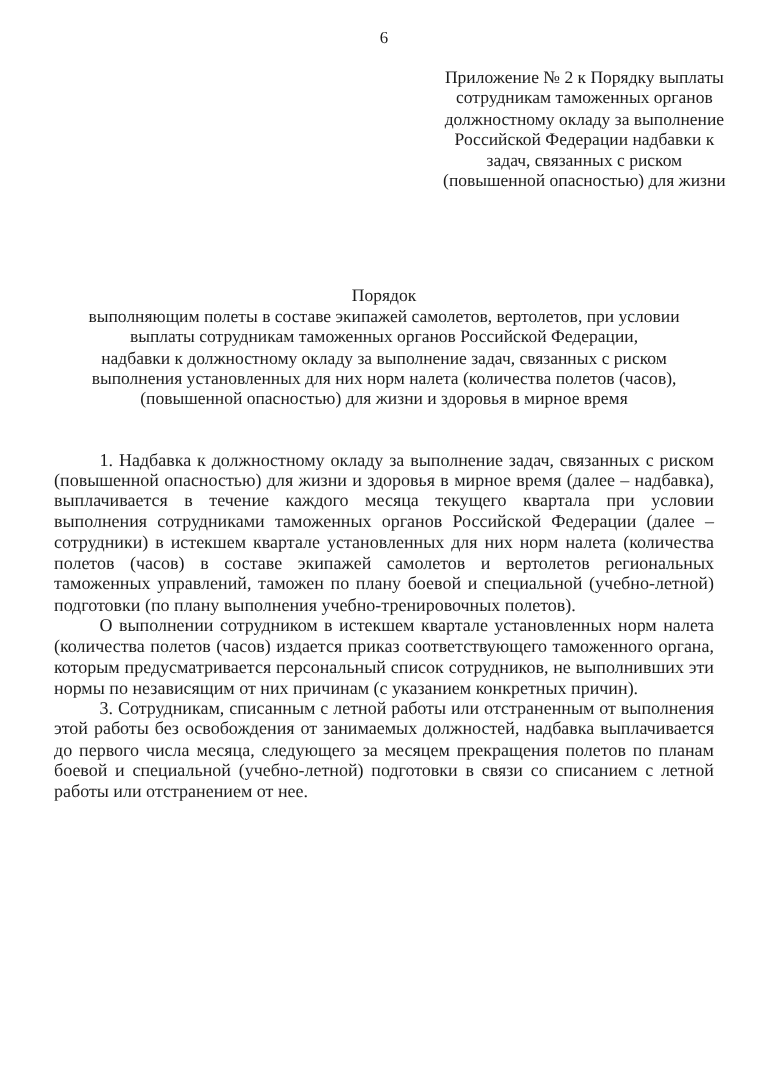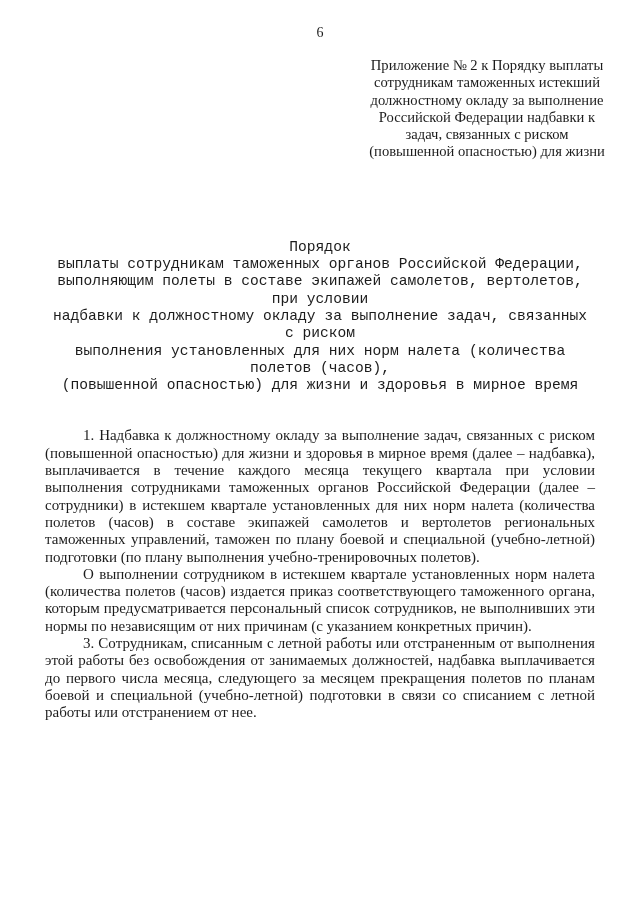--- a/index.html
+++ b/index.html
@@ -29,21 +29,20 @@
     width: 250px;
     font-size: 14.6px;
     line-height: 17.3px;
     text-align: center;
   }
   .doc-title {
     margin-top: 78px;
     text-align: center;
     font-size: 14.6px;
     line-height: 17.3px;
-    font-family: Liberation Mono, monospace;
   }
   .body-text {
     margin-top: 33px;
     font-size: 15px;
     line-height: 17.3px;
     text-align: justify;
   }
   .body-text p {
     margin: 0;
     text-indent: 38px;
@@ -51,31 +50,31 @@
 </style>
 </head>
 <body>
 
 <div class="page">
 
   <div class="page-number">6</div>
 
   <div class="appendix">
     <div>Приложение № 2 к Порядку выплаты</div>
-    <div>сотрудникам таможенных истекший</div>
+    <div>сотрудникам таможенных органов</div>
     <div>должностному окладу за выполнение</div>
     <div>Российской Федерации надбавки к</div>
     <div>задач, связанных с риском</div>
     <div>(повышенной опасностью) для жизни</div>
   </div>
 
   <div class="doc-title">
     <div>Порядок</div>
+    <div>выполняющим полеты в составе экипажей самолетов, вертолетов, при условии</div>
     <div>выплаты сотрудникам таможенных органов Российской Федерации,</div>
-    <div>выполняющим полеты в составе экипажей самолетов, вертолетов, при условии</div>
     <div>надбавки к должностному окладу за выполнение задач, связанных с риском</div>
     <div>выполнения установленных для них норм налета (количества полетов (часов),</div>
     <div>(повышенной опасностью) для жизни и здоровья в мирное время</div>
   </div>
 
   <div class="body-text">
     <p>1. Надбавка к должностному окладу за выполнение задач, связанных с риском (повышенной опасностью) для жизни и здоровья в мирное время (далее – надбавка), выплачивается в течение каждого месяца текущего квартала при условии выполнения сотрудниками таможенных органов Российской Федерации (далее – сотрудники) в истекшем квартале установленных для них норм налета (количества полетов (часов) в составе экипажей самолетов и вертолетов региональных таможенных управлений, таможен по плану боевой и специальной (учебно-летной) подготовки (по плану выполнения учебно-тренировочных полетов).</p>
     <p>О выполнении сотрудником в истекшем квартале установленных норм налета (количества полетов (часов) издается приказ соответствующего таможенного органа, которым предусматривается персональный список сотрудников, не выполнивших эти нормы по независящим от них причинам (с указанием конкретных причин).</p>
     <p>3. Сотрудникам, списанным с летной работы или отстраненным от выполнения этой работы без освобождения от занимаемых должностей, надбавка выплачивается до первого числа месяца, следующего за месяцем прекращения полетов по планам боевой и специальной (учебно-летной) подготовки в связи со списанием с летной работы или отстранением от нее.</p>
   </div>

